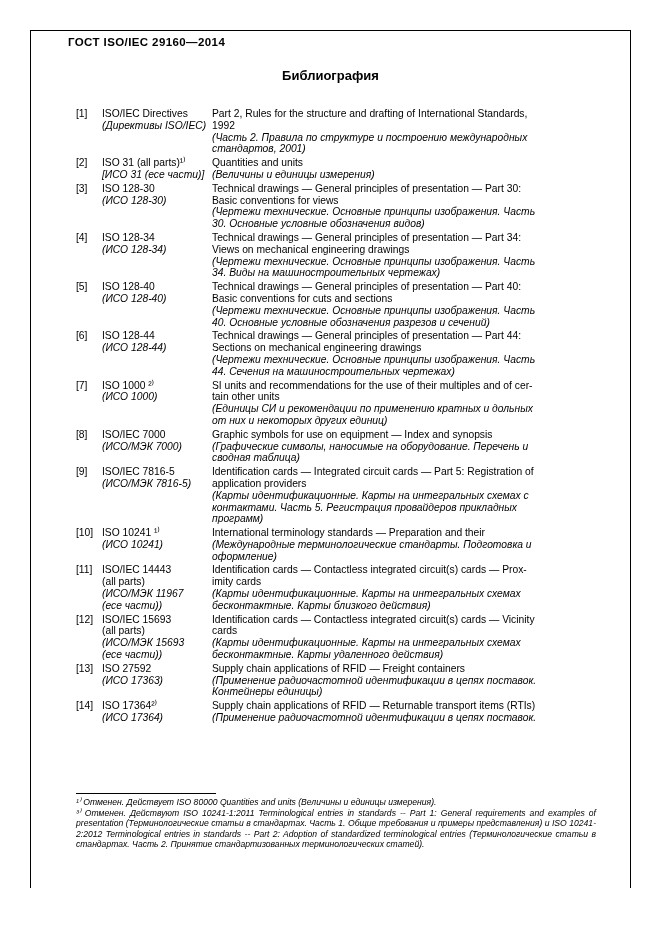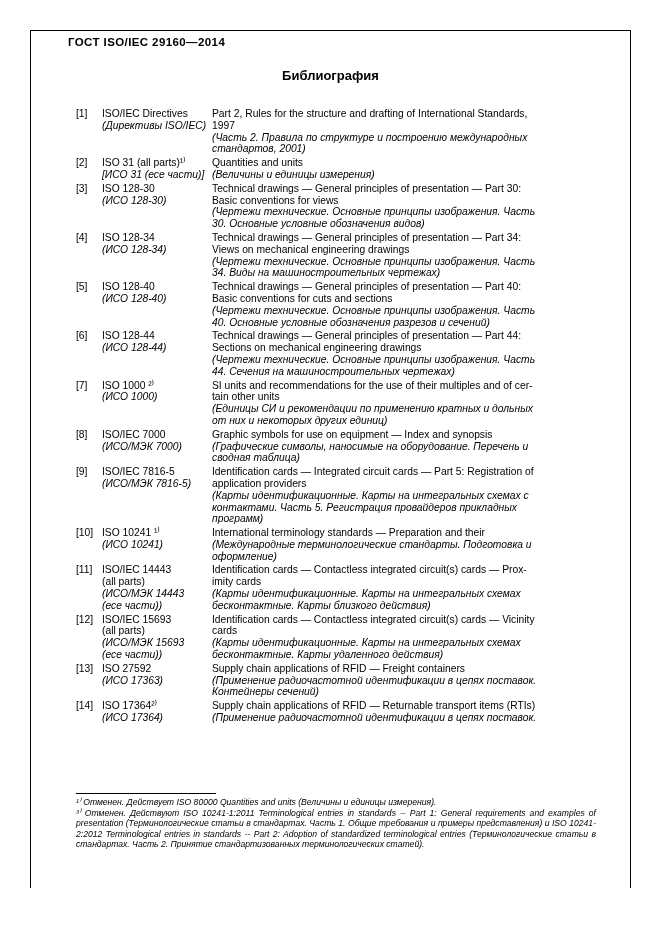--- a/index.html
+++ b/index.html
@@ -118,21 +118,21 @@
     <table class="refs">
       <tbody id="refs-body">
           <tr>
             <td class="num">[1]</td>
             <td class="name">
               <div>ISO/IEC Directives</div>
               <div class="it">(Директивы ISO/IEC)</div>
             </td>
             <td class="desc">
               <div>Part 2, Rules for the structure and drafting of International Standards,</div>
-              <div>1997</div>
+              <div>1992</div>
               <div class="it">(Часть 2. Правила по структуре и построению международных</div>
               <div class="it">стандартов, 2001)</div>
             </td>
           </tr>
           <tr class="row-gap">
             <td class="num">[2]</td>
             <td class="name">
               <div>ISO 31 (all parts)¹⁾</div>
               <div class="it">[ИСО 31 (есе части)]</div>
             </td>
@@ -242,21 +242,21 @@
               <div>International terminology standards — Preparation and their</div>
               <div class="it">(Международные терминологические стандарты. Подготовка и</div>
               <div class="it">оформление)</div>
             </td>
           </tr>
           <tr class="row-gap">
             <td class="num">[11]</td>
             <td class="name">
               <div>ISO/IEC 14443</div>
               <div>(all parts)</div>
-              <div class="it">(ИСО/МЭК 14443</div>
+              <div class="it">(ИСО/МЭК 11967</div>
               <div class="it">(есе части))</div>
             </td>
             <td class="desc">
               <div>Identification cards — Contactless integrated circuit(s) cards — Prox-</div>
               <div>imity cards</div>
               <div class="it">(Карты идентификационные. Карты на интегральных схемах</div>
               <div class="it">бесконтактные. Карты близкого действия)</div>
             </td>
           </tr>
           <tr class="row-gap">
@@ -276,21 +276,21 @@
           </tr>
           <tr class="row-gap">
             <td class="num">[13]</td>
             <td class="name">
               <div>ISO 27592</div>
               <div class="it">(ИСО 17363)</div>
             </td>
             <td class="desc">
               <div>Supply chain applications of RFID — Freight containers</div>
               <div class="it">(Применение радиочастотной идентификации в цепях поставок.</div>
-              <div class="it">Контейнеры сечений)</div>
+              <div class="it">Контейнеры единицы)</div>
             </td>
           </tr>
           <tr class="row-gap">
             <td class="num">[14]</td>
             <td class="name">
               <div>ISO 17364²⁾</div>
               <div class="it">(ИСО 17364)</div>
             </td>
             <td class="desc">
               <div>Supply chain applications of RFID — Returnable transport items (RTIs)</div>

